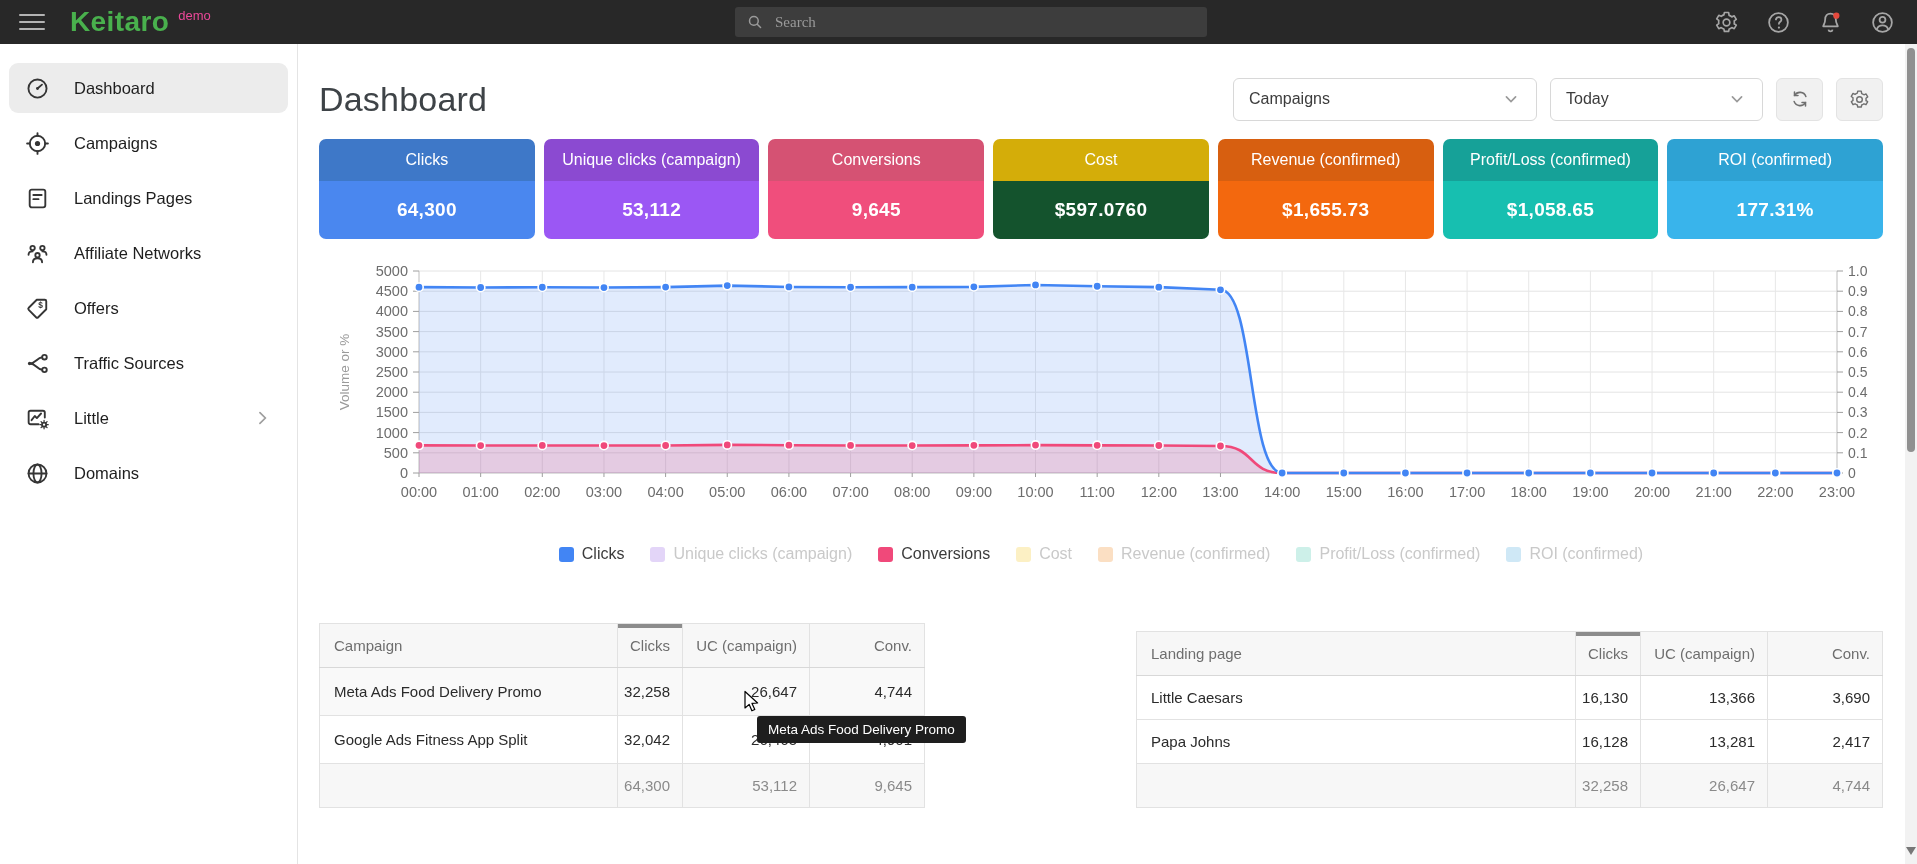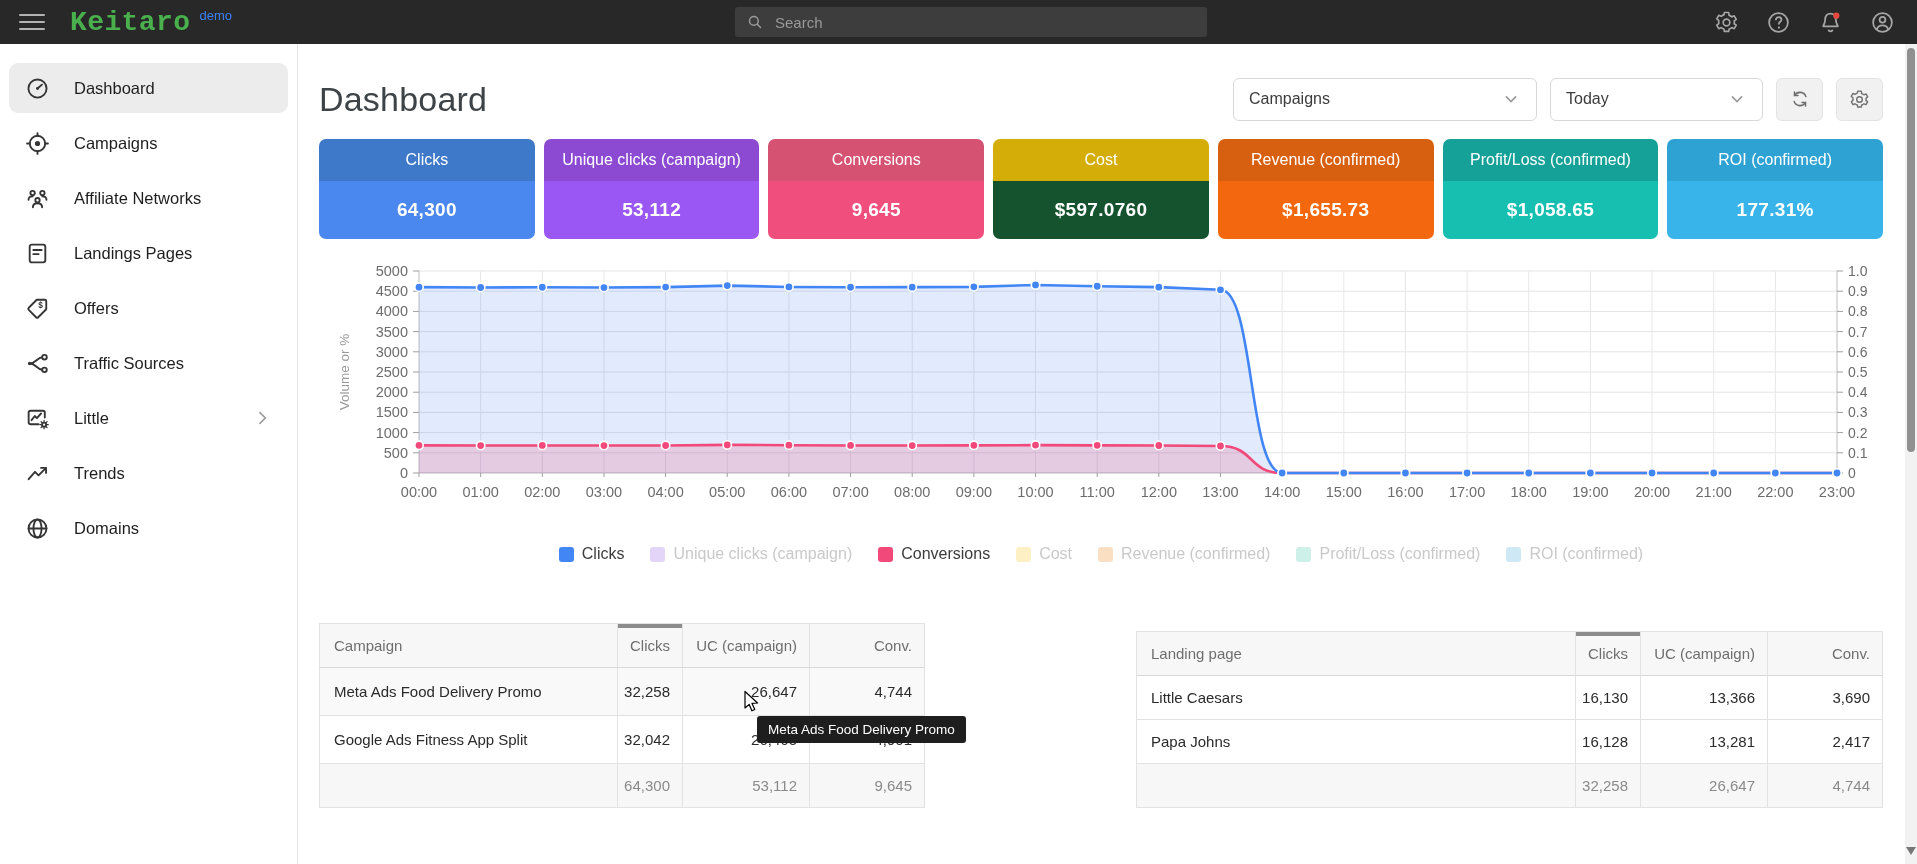--- a/index.html
+++ b/index.html
@@ -5,25 +5,25 @@
   html,body{margin:0;padding:0;}
   body{
     width:1917px;height:864px;position:relative;overflow:hidden;
     background:#ffffff;font-family:"Liberation Sans", sans-serif;
     -webkit-font-smoothing:antialiased;
   }
   
   .navbar{position:absolute;top:0;left:0;right:0;height:44px;background:#282828;display:flex;align-items:center;z-index:6;}
   .hamburger{margin-left:19px;width:26px;cursor:pointer;}
   .hamburger span{display:block;height:2.6px;background:#b3b3b3;border-radius:2px;margin:4.4px 0;}
-  .logo{margin-left:25px;font-size:28px;font-weight:bold;color:#49b04d;letter-spacing:.4px;cursor:pointer;font-family:Liberation Mono, monospace;}
-  .env{margin-left:9px;font-size:13px;color:#3b82f6;align-self:flex-start;margin-top:8px;}
+  .logo{margin-left:25px;font-size:28px;font-weight:bold;color:#49b04d;letter-spacing:.4px;cursor:pointer;}
+  .env{margin-left:9px;font-size:13px;color:#ec4899;align-self:flex-start;margin-top:8px;}
   .search{position:absolute;left:735px;top:7px;width:472px;height:30px;background:#3d3d3d;border-radius:3px;display:flex;align-items:center;padding:0 11px;box-sizing:border-box;}
   .search .s-ic{width:18px;height:18px;color:#9a9a9a;flex:0 0 auto;display:flex;}
-  .search input{background:transparent;border:none;outline:none;color:#cfcfcf;font-size:15px;margin-left:9px;width:100%;font-family:Liberation Sans, sans-serif;}
+  .search input{background:transparent;border:none;outline:none;color:#cfcfcf;font-size:15px;margin-left:9px;width:100%;font-family:Liberation Serif, serif;}
   .search input::placeholder{color:#9a9a9a;}
   .nav-icons{position:absolute;right:22px;top:0;height:44px;display:flex;align-items:center;gap:27px;}
   .nav-icons .nv{width:25px;height:25px;color:#a6a6a6;cursor:pointer;display:flex;}
   
   .sidebar{position:absolute;top:44px;left:0;width:298px;bottom:0;background:#fff;border-right:1px solid #e4e4e4;padding-top:19px;box-sizing:border-box;z-index:2;}
   .side-item{height:50px;margin:0 9px 5px;display:flex;align-items:center;border-radius:9px;padding:0 16px;cursor:pointer;box-sizing:border-box;}
   .side-item.active{background:#ececec;}
   .s-icon{width:25px;height:25px;color:#353535;flex:0 0 auto;display:flex;}
   .s-icon svg{width:25px;height:25px;}
   .s-label{margin-left:24px;font-size:16.5px;color:#1e1e1e;}
@@ -139,41 +139,41 @@
             <circle cx="12" cy="12" r="7.4"></circle>
             <circle cx="12" cy="12" r="2.5" fill="currentColor" stroke="none"></circle>
             <path d="M12 2v2.6M12 19.4V22M2 12h2.6M19.4 12H22"></path>
           </svg>
         </span>
         <span class="s-label">Campaigns</span>
       </div>
       <div class="side-item">
         <span class="s-icon">
           <svg viewBox="0 0 24 24" fill="none" stroke="currentColor" stroke-width="1.8" stroke-linecap="round" stroke-linejoin="round">
+            <rect x="4.5" y="3.5" width="15" height="17" rx="2"></rect>
+            <path d="M8 8.6h8M8 12.6h5"></path>
+          </svg>
+        </span>
+        <span class="s-label">Landings Pages</span>
+      </div>
+      <div class="side-item">
+        <span class="s-icon">
+          <svg viewBox="0 0 24 24" fill="none" stroke="currentColor" stroke-width="1.8" stroke-linecap="round" stroke-linejoin="round">
             <circle cx="7.3" cy="6.8" r="2.1"></circle>
             <circle cx="16.7" cy="6.8" r="2.1"></circle>
             <path d="M3.4 13.2c0-1.9 1.7-3.2 3.9-3.2M20.6 13.2c0-1.9-1.7-3.2-3.9-3.2"></path>
             <circle cx="12" cy="13.6" r="2.1"></circle>
             <path d="M7.6 20.4c0-2.3 1.9-3.8 4.4-3.8s4.4 1.5 4.4 3.8"></path>
           </svg>
         </span>
         <span class="s-label">Affiliate Networks</span>
       </div>
       <div class="side-item">
         <span class="s-icon">
           <svg viewBox="0 0 24 24" fill="none" stroke="currentColor" stroke-width="1.8" stroke-linecap="round" stroke-linejoin="round">
-            <rect x="4.5" y="3.5" width="15" height="17" rx="2"></rect>
-            <path d="M8 8.6h8M8 12.6h5"></path>
-          </svg>
-        </span>
-        <span class="s-label">Landings Pages</span>
-      </div>
-      <div class="side-item">
-        <span class="s-icon">
-          <svg viewBox="0 0 24 24" fill="none" stroke="currentColor" stroke-width="1.8" stroke-linecap="round" stroke-linejoin="round">
             <path d="M3.6 11.3 11.3 3.6h7.7a1.4 1.4 0 0 1 1.4 1.4v7.7l-7.7 7.7a1.5 1.5 0 0 1-2.1 0l-7-7a1.5 1.5 0 0 1 0-2.1z"></path>
             <text x="15" y="11.4" font-size="8" font-weight="bold" text-anchor="middle" fill="currentColor" stroke="none">$</text>
           </svg>
         </span>
         <span class="s-label">Offers</span>
       </div>
       <div class="side-item">
         <span class="s-icon">
           <svg viewBox="0 0 24 24" fill="none" stroke="currentColor" stroke-width="1.8" stroke-linecap="round" stroke-linejoin="round">
             <circle cx="18.7" cy="5.9" r="2.2"></circle>
@@ -192,29 +192,20 @@
             <circle cx="18.3" cy="17.9" r="2"></circle>
             <path d="M18.3 14.9v-1M18.3 20.9v1M15.3 17.9h-1M21.3 17.9h1M16.2 15.8l-.8-.8M20.4 20l.8.8M16.2 20l-.8.8M20.4 15.8l.8-.8" stroke-width="1.2"></path>
           </svg>
         </span>
         <span class="s-label">Little</span>
         <span class="s-chev">
           <svg width="20" height="20" viewBox="0 0 24 24" fill="none" stroke="currentColor" stroke-width="2" stroke-linecap="round">
             <path d="M9.5 5.5 16 12l-6.5 6.5"></path>
           </svg>
         </span>
-      </div>
-      <div class="side-item">
-        <span class="s-icon">
-          <svg viewBox="0 0 24 24" fill="none" stroke="currentColor" stroke-width="1.8" stroke-linecap="round" stroke-linejoin="round">
-            <path d="M3.5 17.5 9.6 10.4l3.4 3.4L20 6.8"></path>
-            <path d="M15.4 6.6h4.8v4.8"></path>
-          </svg>
-        </span>
-        <span class="s-label">Trends</span>
       </div>
       <div class="side-item">
         <span class="s-icon">
           <svg viewBox="0 0 24 24" fill="none" stroke="currentColor" stroke-width="1.8" stroke-linecap="round" stroke-linejoin="round">
             <circle cx="12" cy="12" r="8.6"></circle>
             <ellipse cx="12" cy="12" rx="3.9" ry="8.6"></ellipse>
             <path d="M3.4 12h17.2"></path>
           </svg>
         </span>
         <span class="s-label">Domains</span>

